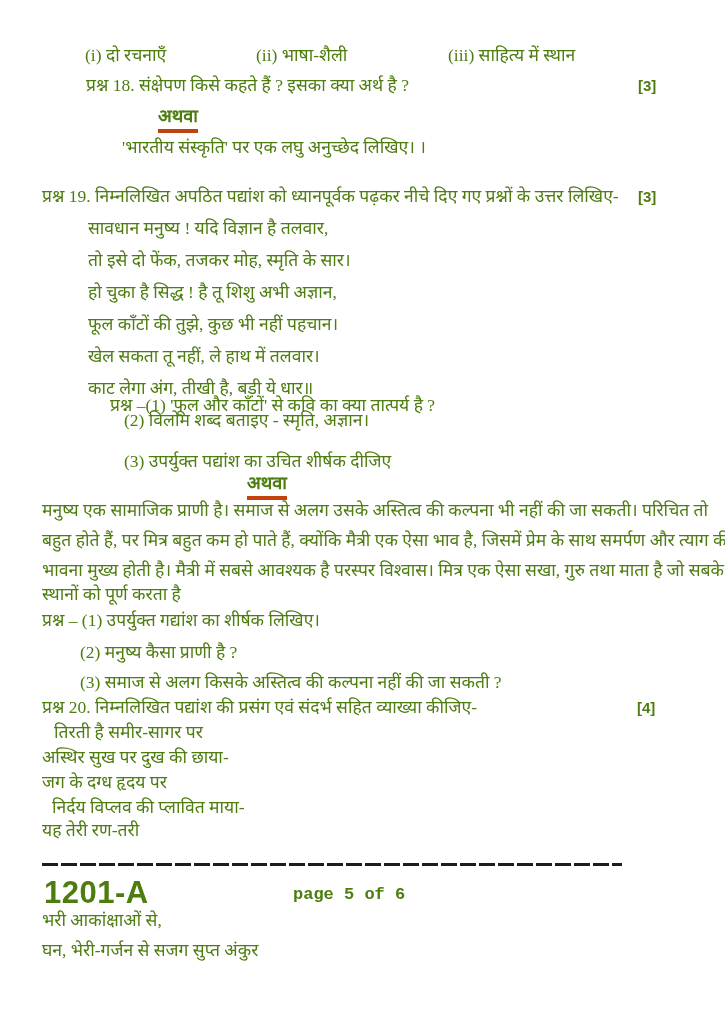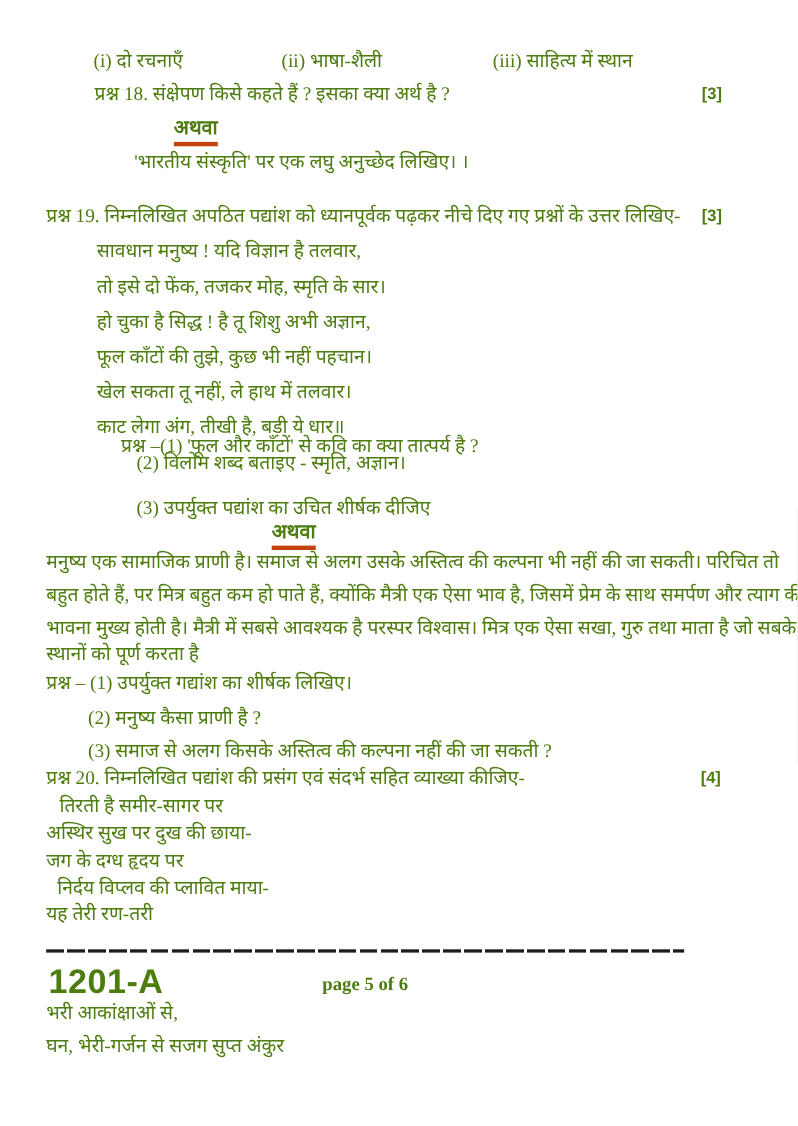--- a/index.html
+++ b/index.html
@@ -35,21 +35,21 @@
     font-weight: bold;
     font-size: 15px;
   }
   .paper-code {
     font-family: "Liberation Sans", "DejaVu Sans", sans-serif;
     font-weight: bold;
     font-size: 31px;
     letter-spacing: 0.5px;
   }
   .page-indicator {
-    font-family: Liberation Serif, serif;
+    font-family: Liberation Mono, monospace;
     font-weight: bold;
     font-size: 17px;
   }
   .divider {
     position: absolute;
     left: 42px;
     top: 863px;
     width: 580px;
     height: 3px;
     background: repeating-linear-gradient(90deg, #1d1d1d 0 16px, transparent 16px 19px);

